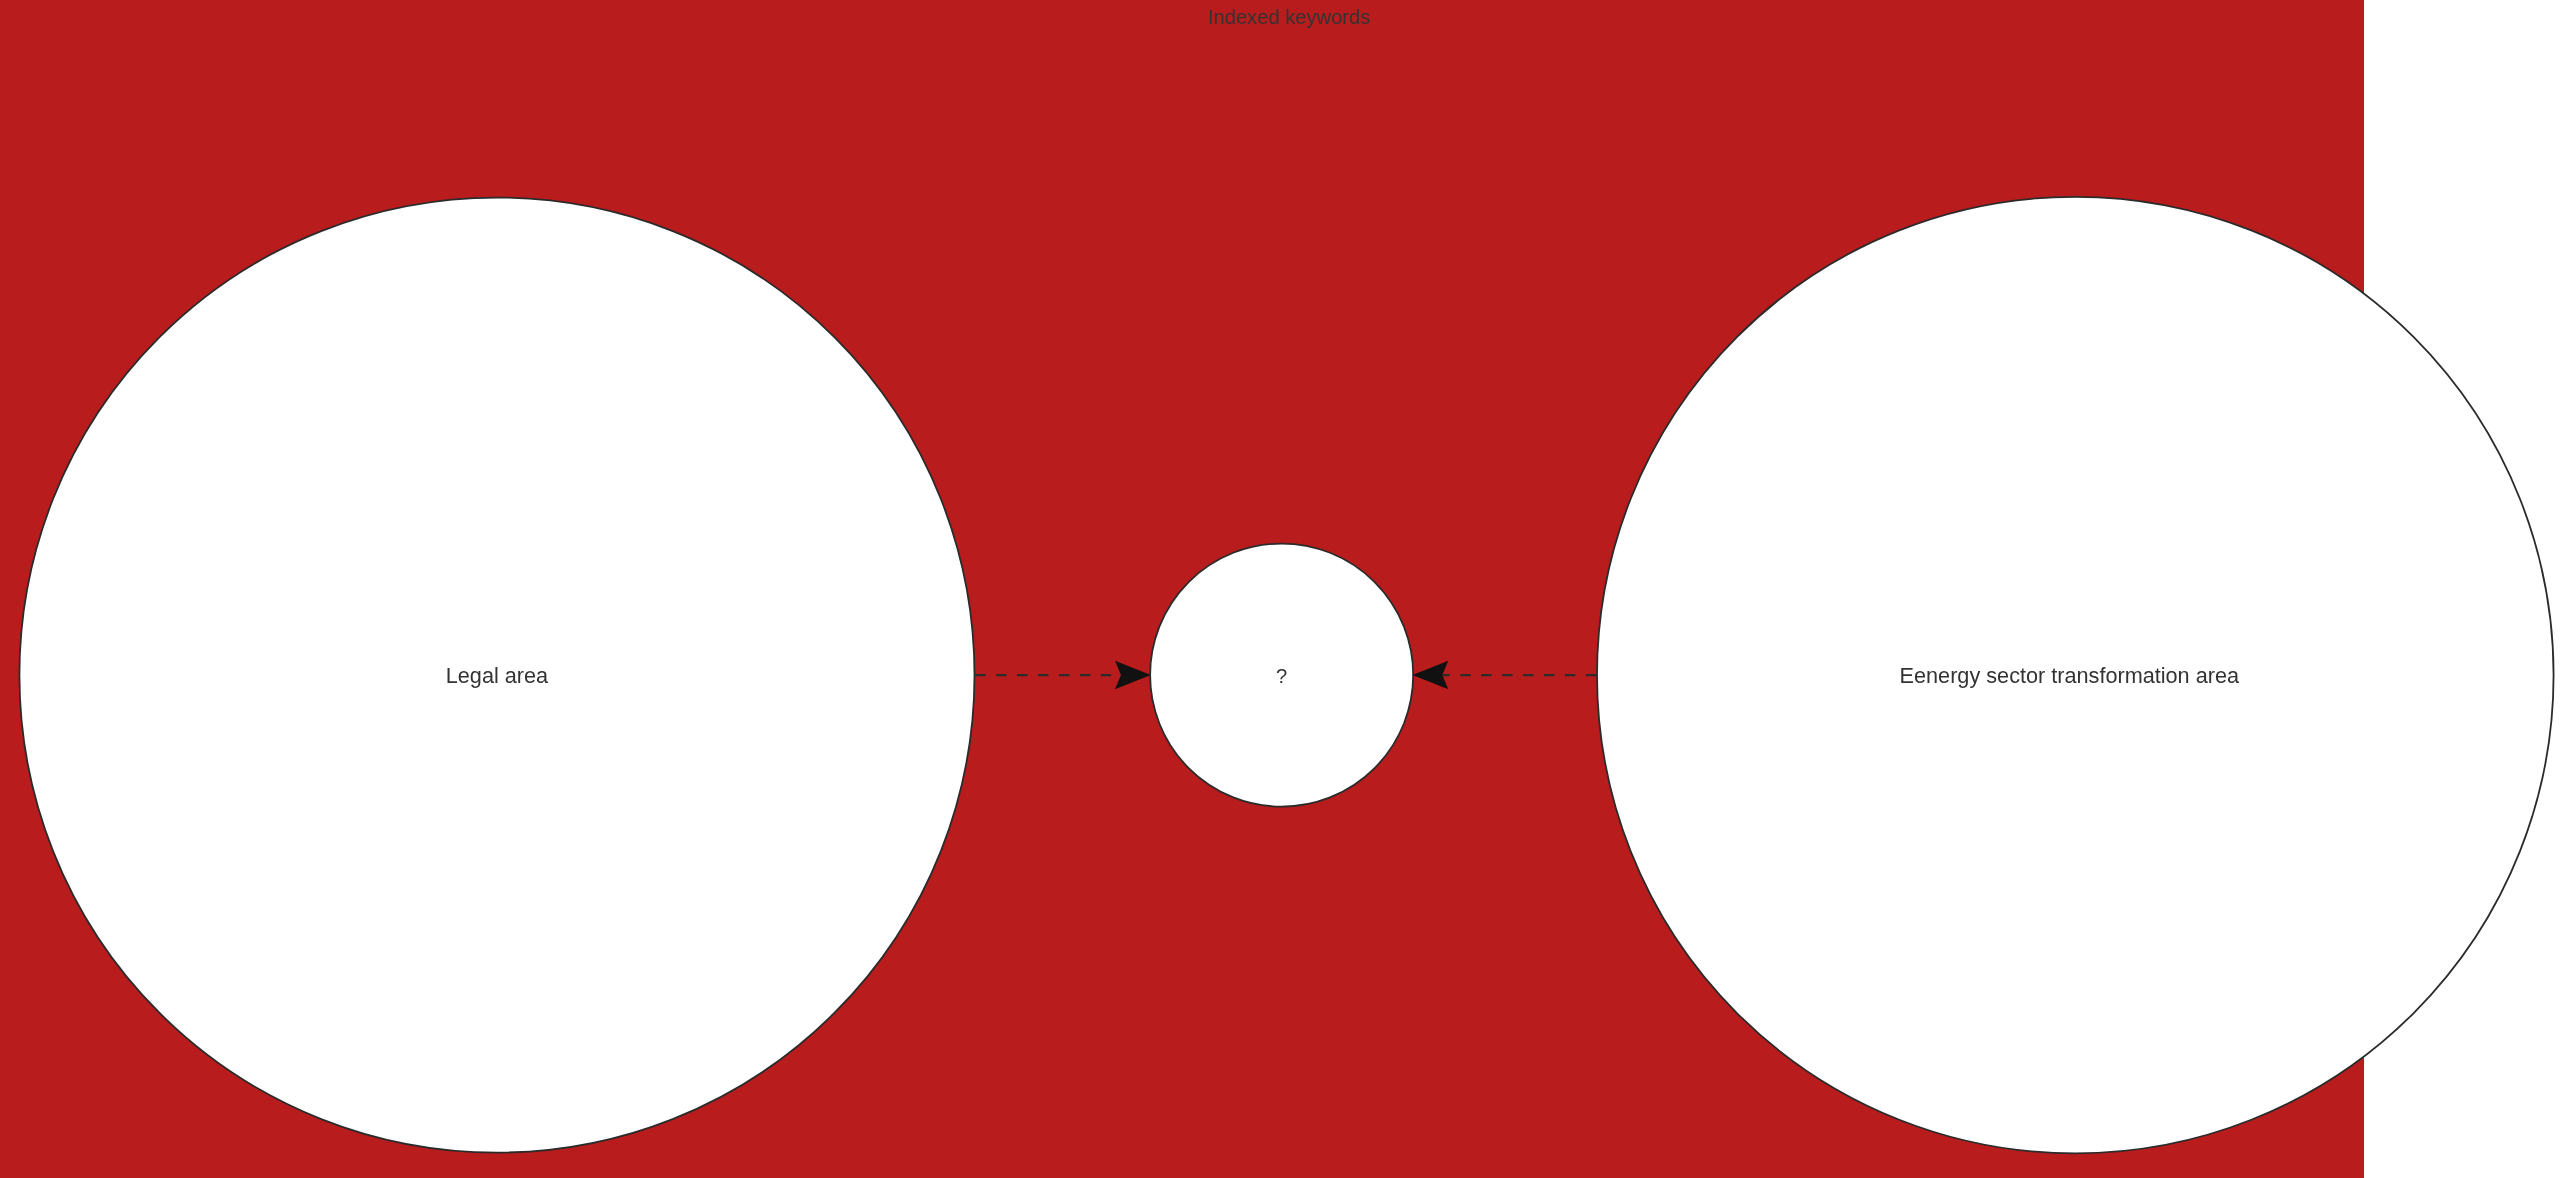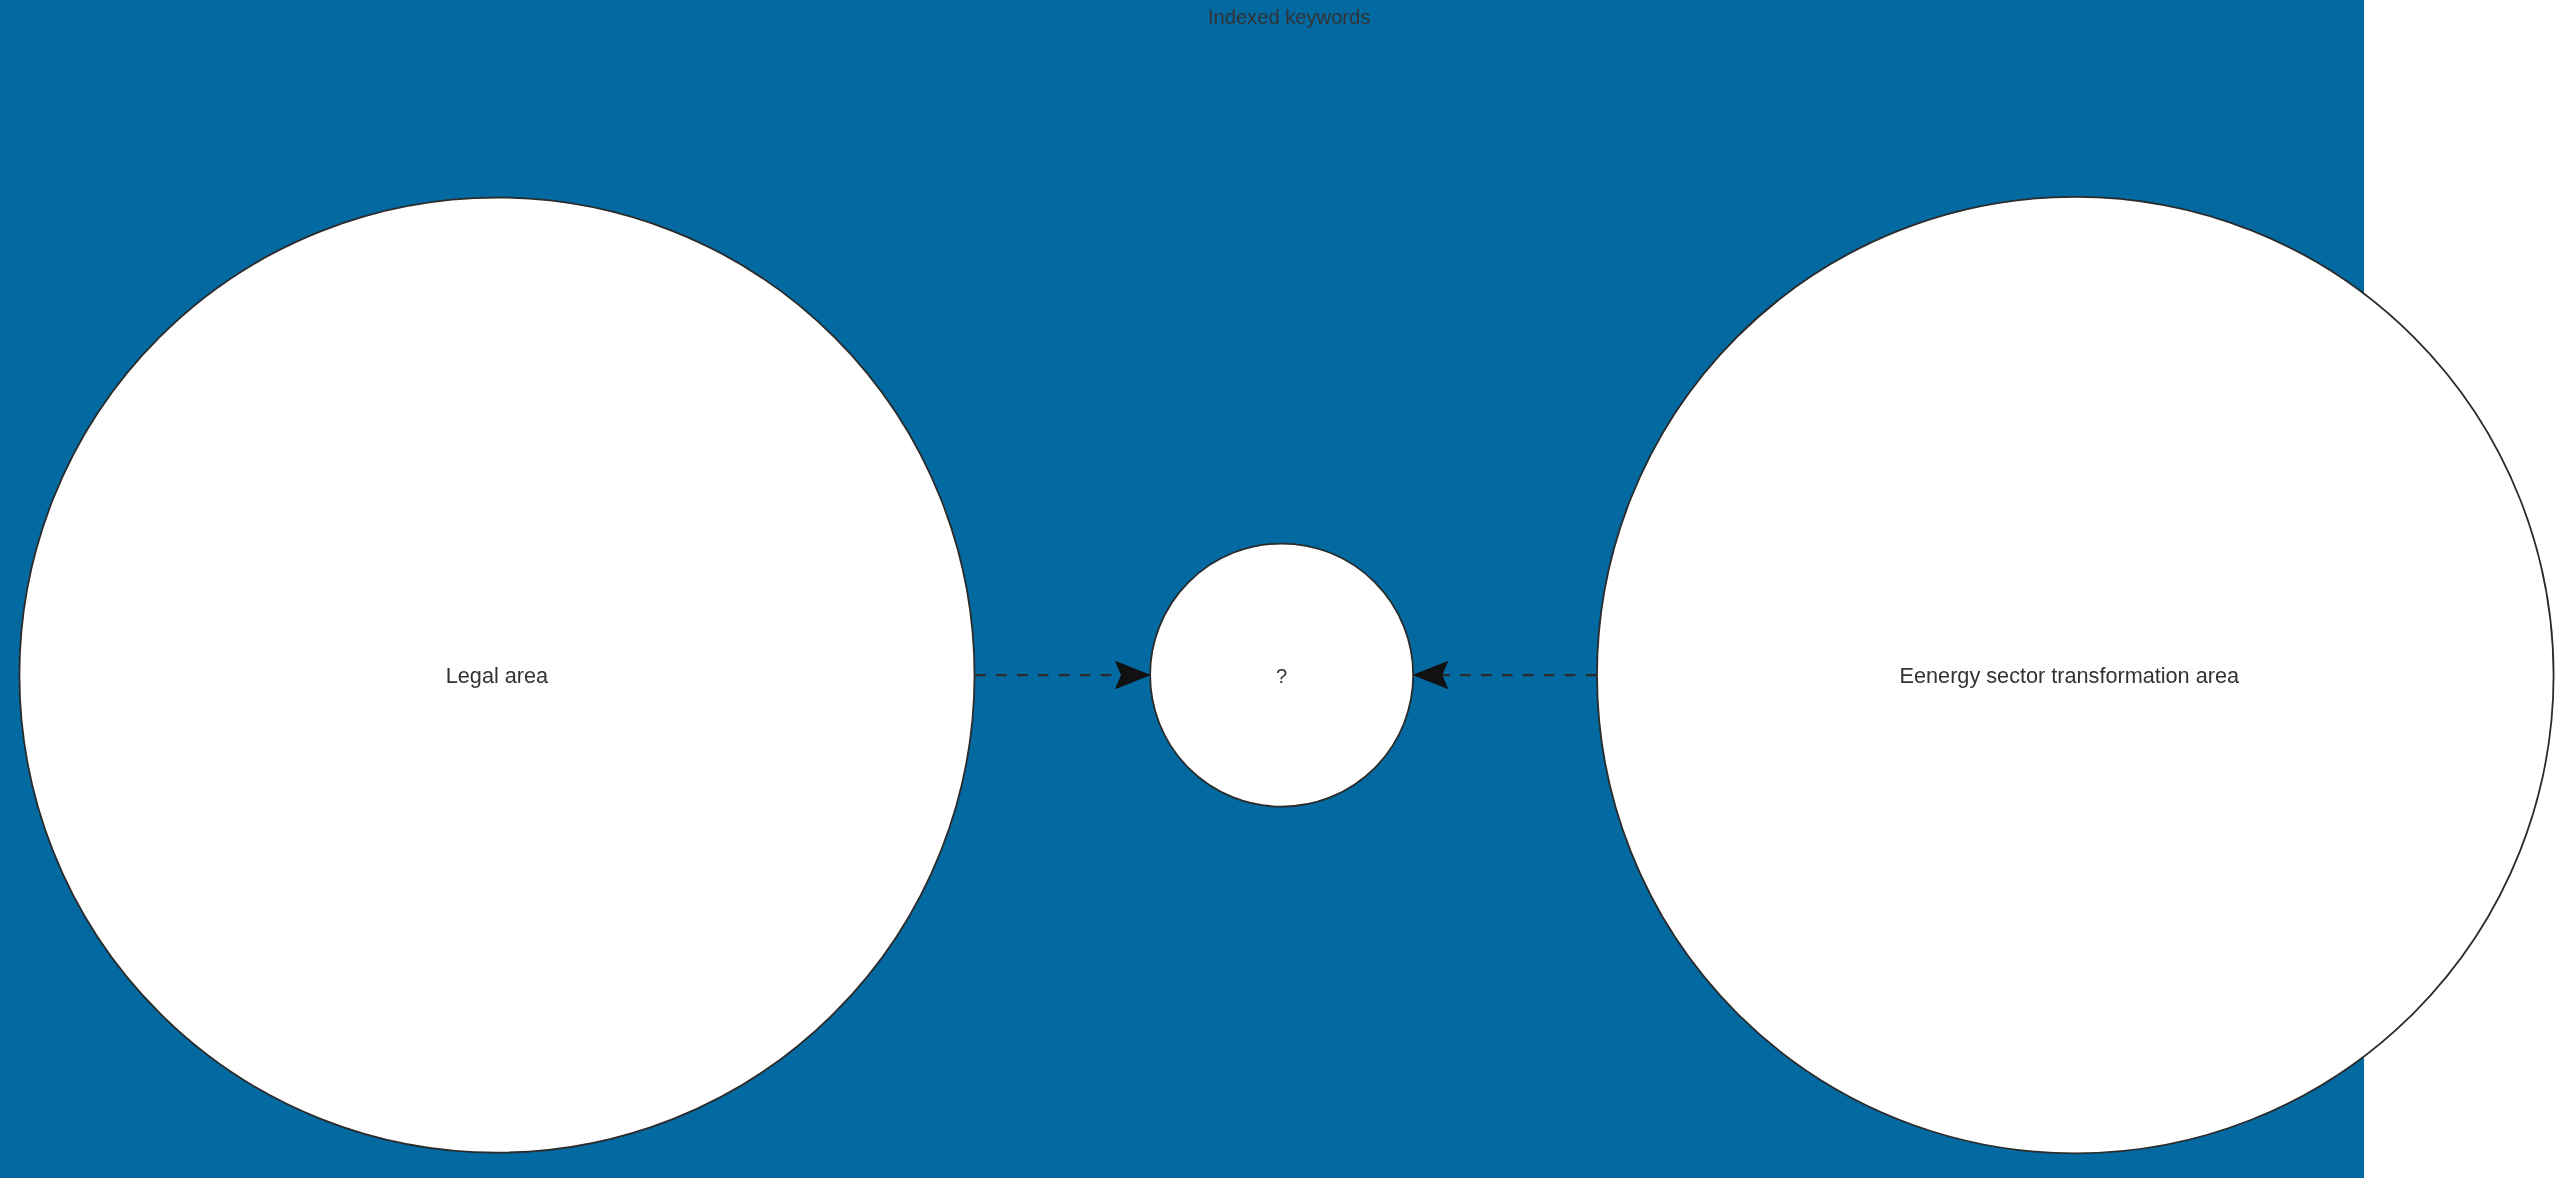--- a/index.html
+++ b/index.html
@@ -12,21 +12,21 @@
     width: 2576px;
     height: 1179px;
     overflow: hidden;
     font-family: "Liberation Sans", sans-serif;
     -webkit-font-smoothing: antialiased;
   }
   #canvas {
     position: relative;
     width: 2364px;
     height: 1179px;
-    background: #0369a1;
+    background: #b91c1c;
   }
   #diagram-svg {
     position: absolute;
     left: 0;
     top: 0;
     width: 2576px;
     height: 1179px;
     display: block;
   }
   .diagram-title {

